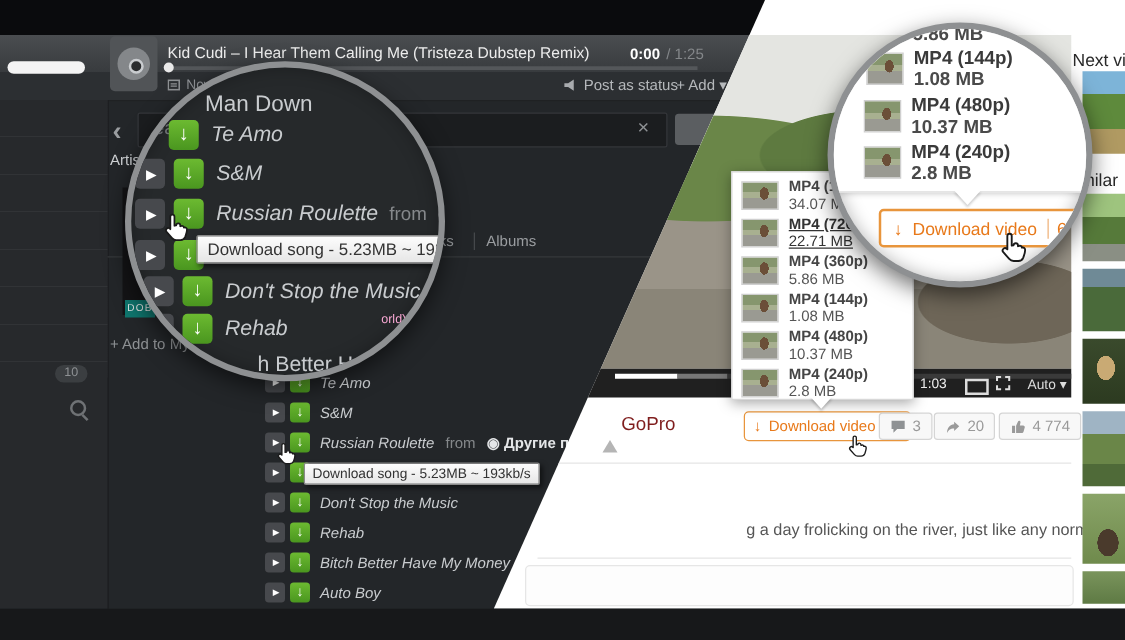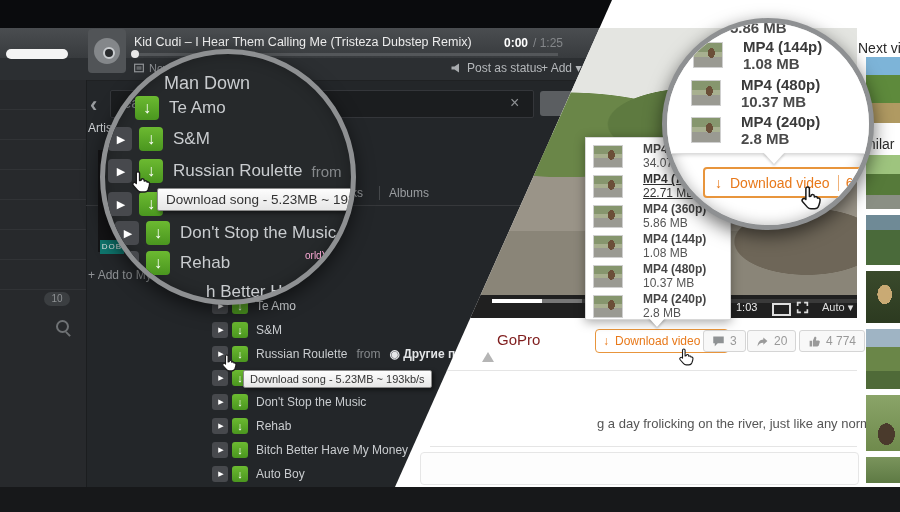--- a/index.html
+++ b/index.html
@@ -40,21 +40,21 @@
   .album-art{left:98px;top:150px;width:100px;height:102px;background:#141416;}
   .album-chip{left:100px;top:240px;width:24px;height:14px;background:#0f766e;color:#e8e8e8;
      font-size:8px;text-align:center;line-height:14px;letter-spacing:1px;}
   .add-to-my{left:88px;top:268px;color:#8e9194;font-size:12px;}
   
   .row{display:flex;align-items:center;gap:4px;}
   .pbtn{width:16px;height:16px;background:#47494d;border-radius:3px;color:#fff;font-size:7px;
         display:flex;align-items:center;justify-content:center;padding-left:2px;box-sizing:border-box;}
   .gbtn{width:16px;height:16px;background:linear-gradient(#6cba31,#4a961f);border-radius:3px;color:#fff;
         font-size:11px;font-weight:bold;display:flex;align-items:center;justify-content:center;}
-  .stext{color:#c9cccf;font-size:12px;margin-left:4px;white-space:nowrap;}
+  .stext{color:#c9cccf;font-size:12px;margin-left:4px;white-space:nowrap;font-style:italic;}
   .sfrom{color:#85888b;font-size:12px;margin-left:5px;}
   .salbum{color:#e4e6e8;font-size:12px;font-weight:bold;margin-left:5px;white-space:nowrap;}
   .tooltip{background:linear-gradient(#fdfdfd,#e6e6e6);border:1px solid #8a8a8a;border-radius:2px;
         color:#333;box-shadow:2px 2px 4px rgba(0,0,0,.5);white-space:nowrap;}
   .tt-sm{left:243px;top:370px;height:16px;font-size:11px;line-height:16px;padding:0 6px;}
   
   .light{left:0;top:0;width:900px;height:512px;background:#fff;z-index:2;
      clip-path:polygon(612px 0,900px 0,900px 487px,395px 487px);}
   .video{left:440px;top:28px;width:417px;height:267px;overflow:hidden;
      background:
@@ -73,21 +73,21 @@
   .warn-tri{left:482px;top:352px;width:0;height:0;border-left:6px solid transparent;
      border-right:6px solid transparent;border-bottom:10px solid #b5b5b5;}
   .dlbtn{display:flex;align-items:center;border:2px solid #e8953c;border-radius:4px;background:#fff;
      color:#e8791a;white-space:nowrap;}
   .dlbtn-page{left:595px;top:329px;height:22px;font-size:12px;padding:0 7px;gap:6px;}
   .dl-count{border-left:1px solid #f2c49a;padding-left:7px;}
   .statbtn{display:flex;align-items:center;gap:5px;background:#f8f8f8;border:1px solid #d5d5d5;
      border-radius:3px;height:22px;padding:0 8px;color:#999;font-size:12px;box-sizing:border-box;}
   .menu-panel{left:585px;top:137px;width:144px;height:181px;background:#fff;
      box-shadow:0 2px 10px rgba(0,0,0,.35);border:1px solid #d8d8d8;}
-  .menu-row{display:flex;gap:20px;align-items:center;position:absolute;left:7px;}
+  .menu-row{display:flex;gap:8px;align-items:center;position:absolute;left:7px;}
   .vthumb{width:30px;height:23px;border:1px solid #cfcfcf;box-sizing:border-box;
      background:radial-gradient(5px 7px at 62% 42%,#6b4f38 0 70%,rgba(0,0,0,0) 71%),
      linear-gradient(180deg,#86966e 0 38%,#a8b090 38% 58%,#9a9a92 58% 100%);}
   .mlabel{color:#454545;font-size:12px;font-weight:bold;line-height:14px;white-space:nowrap;}
   .msize{color:#555;font-size:12px;line-height:14px;}
   .m-under .mlabel,.m-under .msize{text-decoration:underline;color:#333;}
   .notch{left:648px;top:317px;width:0;height:0;border-left:9px solid transparent;
      border-right:9px solid transparent;border-top:10px solid #fff;
      filter:drop-shadow(0 2px 1px rgba(0,0,0,.2));z-index:3;}
   .divider{height:1px;background:#e5e5e5;}

